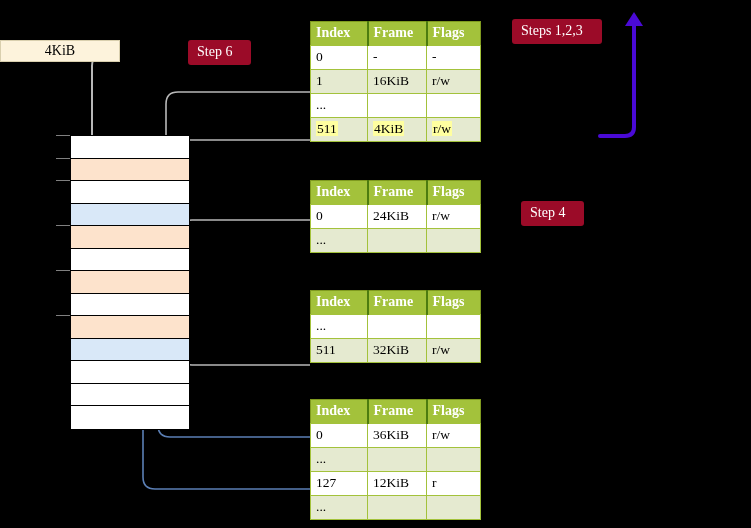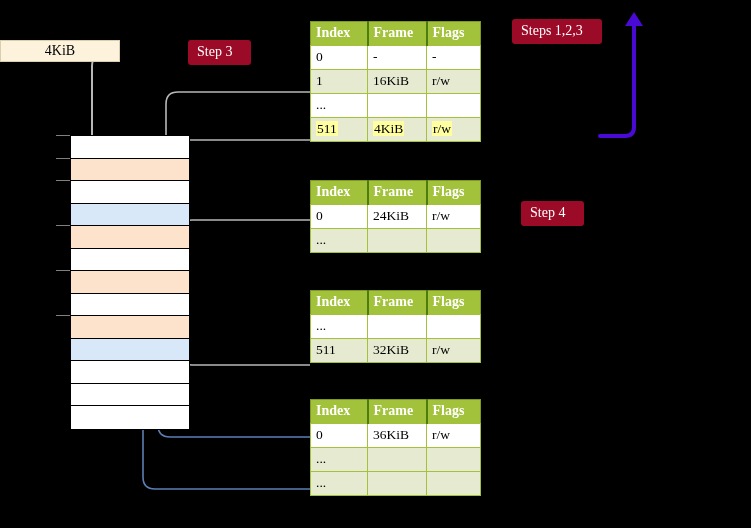--- a/index.html
+++ b/index.html
@@ -136,21 +136,21 @@
 
     <path d="M 310 489 L 155 489 Q 143 489 143 477 L 143 350" fill="none" stroke="#5b7fb5" stroke-width="1.6"></path>
     <polygon points="137,350 149,350 143,338" fill="#3c6296"></polygon>
 
     <path d="M 600 136 L 625 136 Q 634 136 634 127 L 634 26" fill="none" stroke="#4a0ad6" stroke-width="4" stroke-linecap="round"></path>
     <polygon points="625,26 643,26 634,12" fill="#4a0ad6"></polygon>
   </svg>
 
   <div class="kib-label" id="kib-label" style="left: 0px; top: 40px; width: 120px; height: 22px; line-height: 20px;">4KiB</div>
 
-  <div class="badge badge-red" id="badge-step0" style="left: 188px; top: 40px; background: rgb(155, 11, 40);">Step 3</div>
+  <div class="badge badge-red" id="badge-step0" style="left: 188px; top: 40px; background: rgb(155, 11, 40);">Step 6</div>
 
   <div class="badge badge-red" id="badge-steps123" style="left: 512px; top: 19px; background: rgb(155, 11, 40);">Steps 1,2,3</div>
 
 
   <div class="badge badge-red" id="badge-step4" style="left: 521px; top: 158px; background: rgb(155, 11, 40); margin-top: 43px;">Step 4</div>
 
   <div id="memcol" style="left: 70px; top: 135px; width: 120px; height: 294.5px;">
       <div class="mrow m-white" style="height: 22.5px;"></div>
       <div class="mrow m-peach" style="height: 22.5px;"></div>
       <div class="mrow m-white" style="height: 22.5px;"></div>
@@ -272,20 +272,25 @@
           <tr class="row-white">
             <td>0</td>
             <td>36KiB</td>
             <td>r/w</td>
           </tr>
           <tr class="row-tint">
             <td>...</td>
             <td></td>
             <td></td>
           </tr>
+          <tr class="row-white">
+            <td>127</td>
+            <td>12KiB</td>
+            <td>r</td>
+          </tr>
           <tr class="row-tint">
             <td>...</td>
             <td></td>
             <td></td>
           </tr>
         </tbody>
       </table>
     </div>
 
 <div class="tick" style="left: 56px; top: 135px; width: 14px;"></div>

